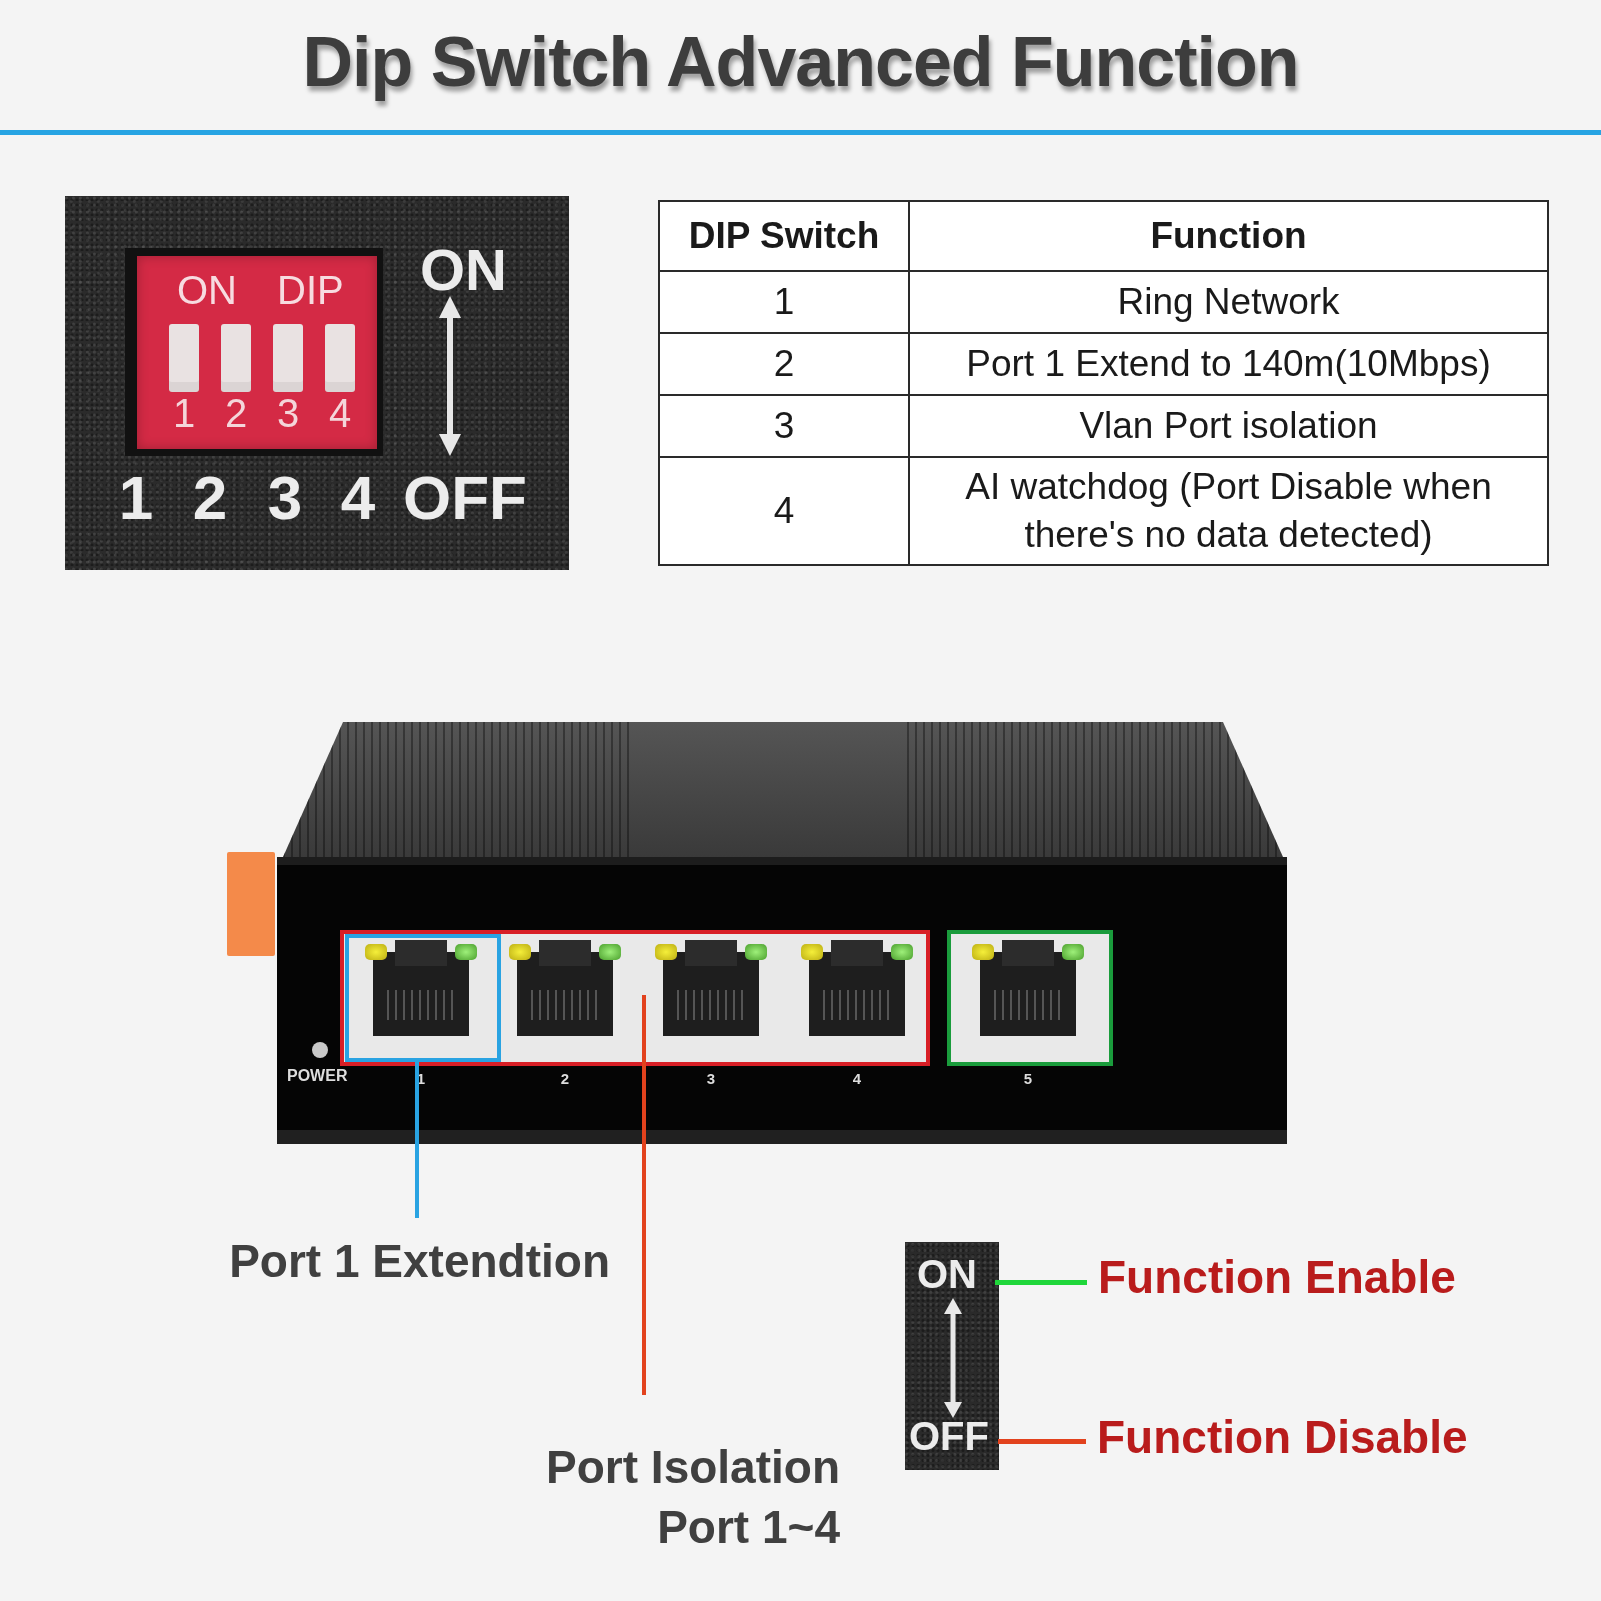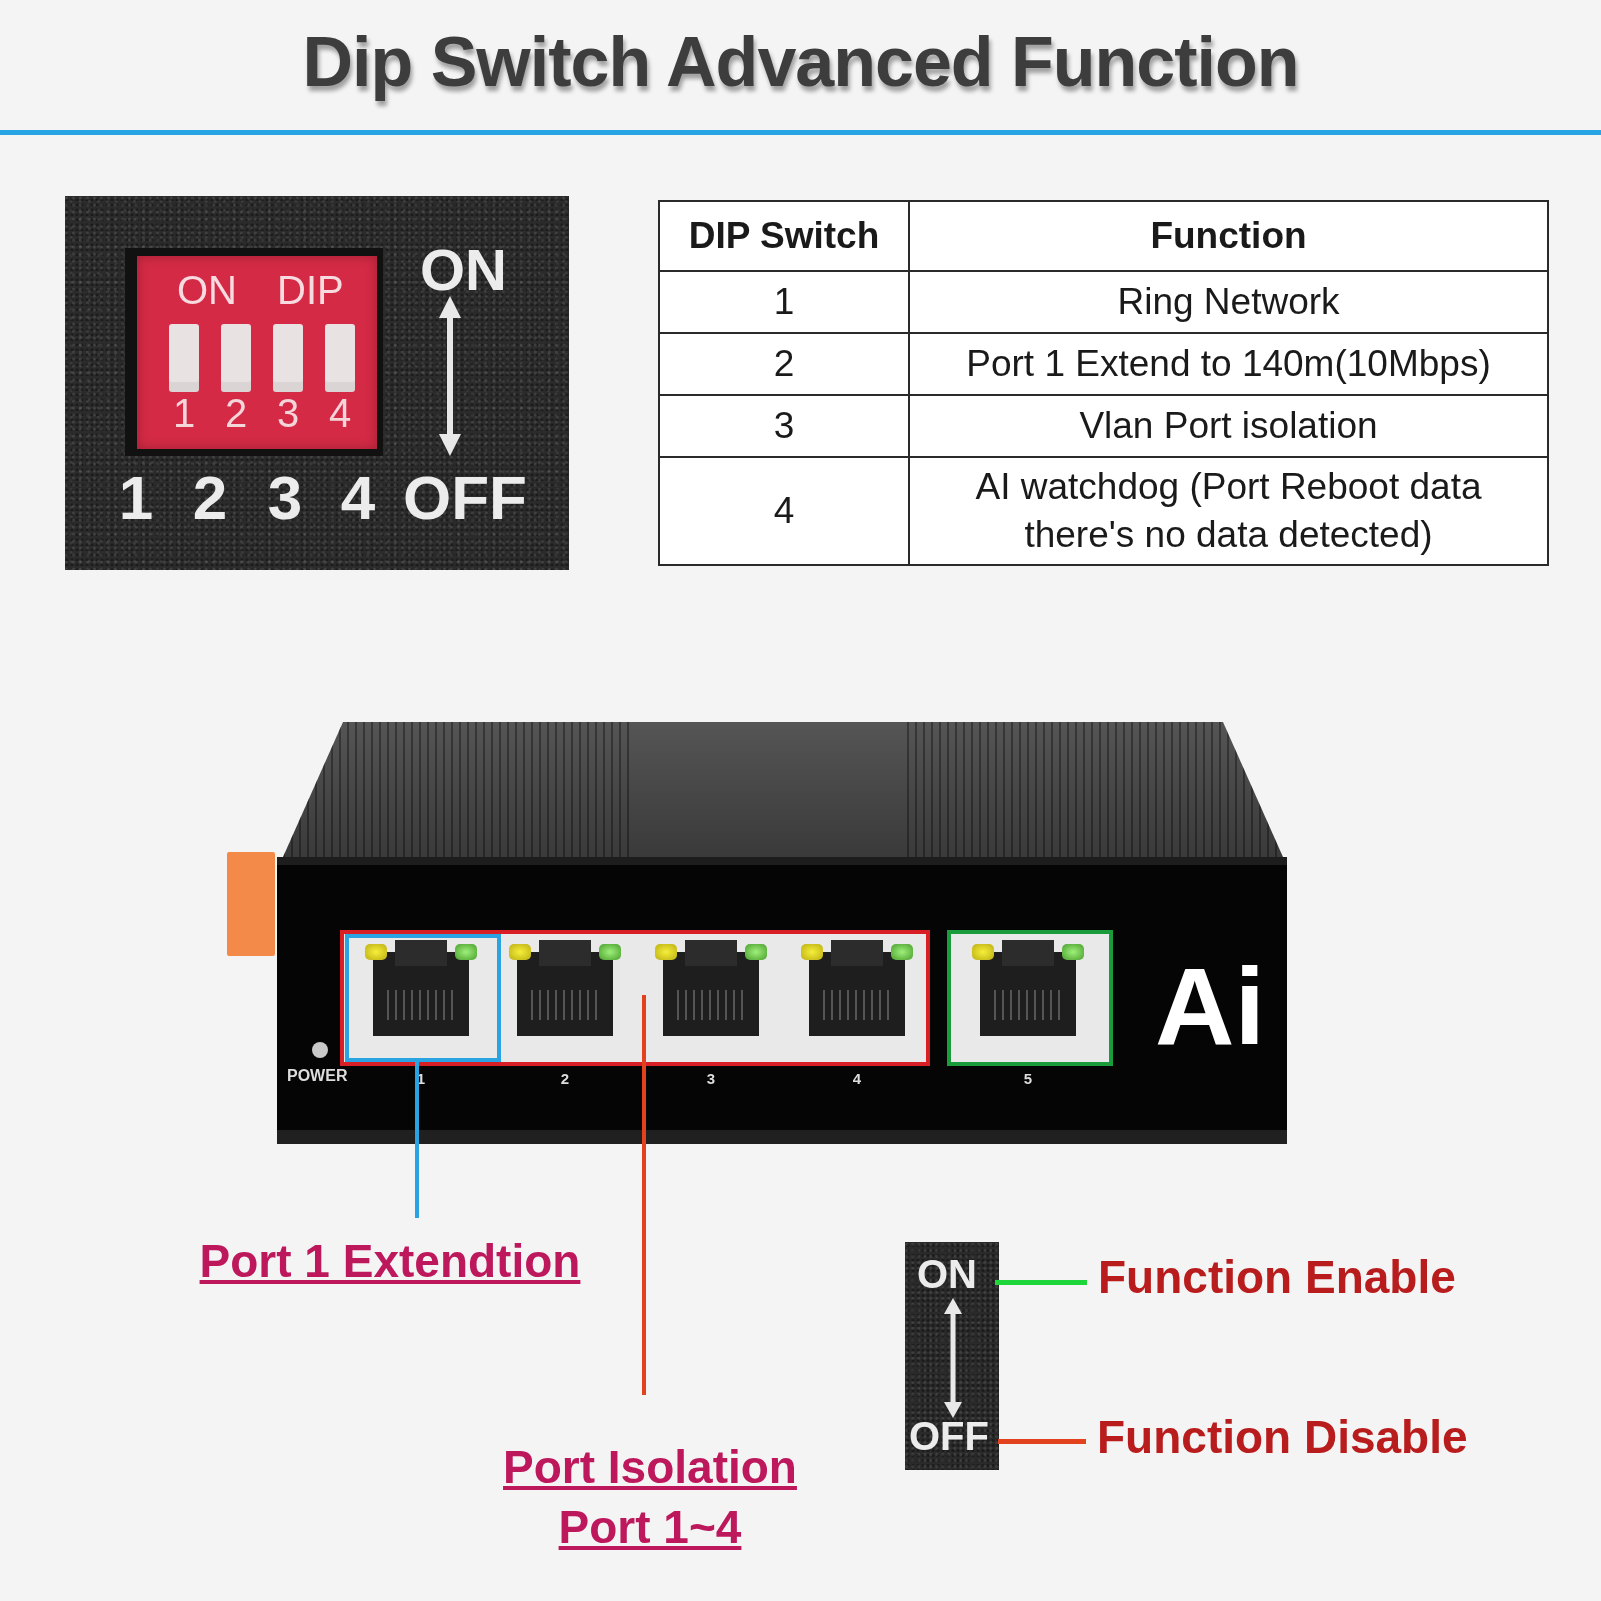--- a/index.html
+++ b/index.html
@@ -106,21 +106,21 @@
   .led-g { left: 94px; background: radial-gradient(#9ef07a, #4a9e2c); }
   .port-num { top: 348px; font-size: 15px; font-weight: bold; color: #ddd; width: 20px; text-align: center; }
   .power-led { left: 87px; top: 320px; width: 16px; height: 16px; border-radius: 50%; background: #c9c9c9; }
   .power-label { left: 62px; top: 345px; font-size: 16px; font-weight: bold; color: #ddd; }
   .ai-logo { left: 930px; top: 220px; font-size: 110px; font-weight: bold; color: #fff; }
 
   
   .line-blue { left: 415px; top: 1058px; width: 4px; height: 160px; background: #29a3e2; }
   .line-red { left: 642px; top: 995px; width: 4px; height: 400px; background: #e2421d; }
   .callout {
-    font-size: 46px; font-weight: bold; color: #be185d; text-align: center; line-height: 1.3; text-decoration: underline;
+    font-size: 46px; font-weight: bold; color: #404040; text-align: right; line-height: 1.3;
   }
   .callout-1 { left: 170px; top: 1232px; width: 440px; }
   .callout-2 { left: 460px; top: 1402px; width: 380px; margin-top: 36px; }
 
   
   .legend-photo {
     left: 905px; top: 1242px; width: 94px; height: 228px; background-color: #2a2a2a;
     background-image:
       radial-gradient(circle at 30% 40%, rgba(255,255,255,0.10) 1px, transparent 2px),
       radial-gradient(circle at 60% 70%, rgba(0,0,0,0.35) 1px, transparent 2px);
@@ -183,21 +183,21 @@
     <tr>
       <td>2</td>
       <td>Port 1 Extend to 140m(10Mbps)</td>
     </tr>
     <tr>
       <td>3</td>
       <td>Vlan Port isolation</td>
     </tr>
     <tr class="tall">
       <td>4</td>
-      <td>AI watchdog (Port Reboot data there's no data detected)</td>
+      <td>AI watchdog (Port Disable when there's no data detected)</td>
     </tr>
   </tbody>
 </table>
 
 <div class="abs device">
   <div class="abs device-top"></div>
   <div class="abs fins"></div>
   <div class="abs fins2"></div>
   <div class="abs terminal"></div>
   <div class="abs device-front"></div>
@@ -245,21 +245,20 @@
 
   <div class="abs power-led"></div>
   <span class="abs power-label">POWER</span>
 
   <span class="abs port-num" style="left:186px;">1</span>
   <span class="abs port-num" style="left:330px;">2</span>
   <span class="abs port-num" style="left:476px;">3</span>
   <span class="abs port-num" style="left:622px;">4</span>
   <span class="abs port-num" style="left:793px;">5</span>
 
-  <span class="abs ai-logo">Ai</span>
 </div>
 
 <div class="abs line-blue"></div>
 <div class="abs line-red"></div>
 <div class="abs callout callout-1">
   <div>Port 1 Extendtion</div>
 </div>
 <div class="abs callout callout-2">
   <div>Port Isolation</div>
   <div>Port 1~4</div>

